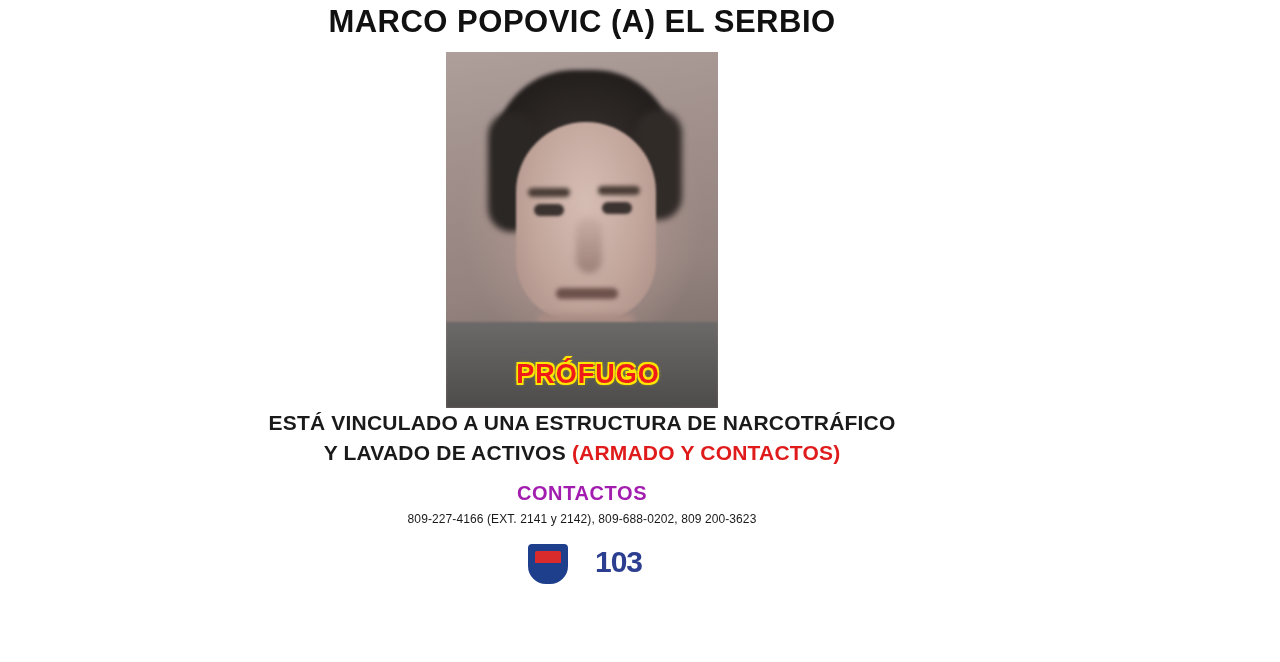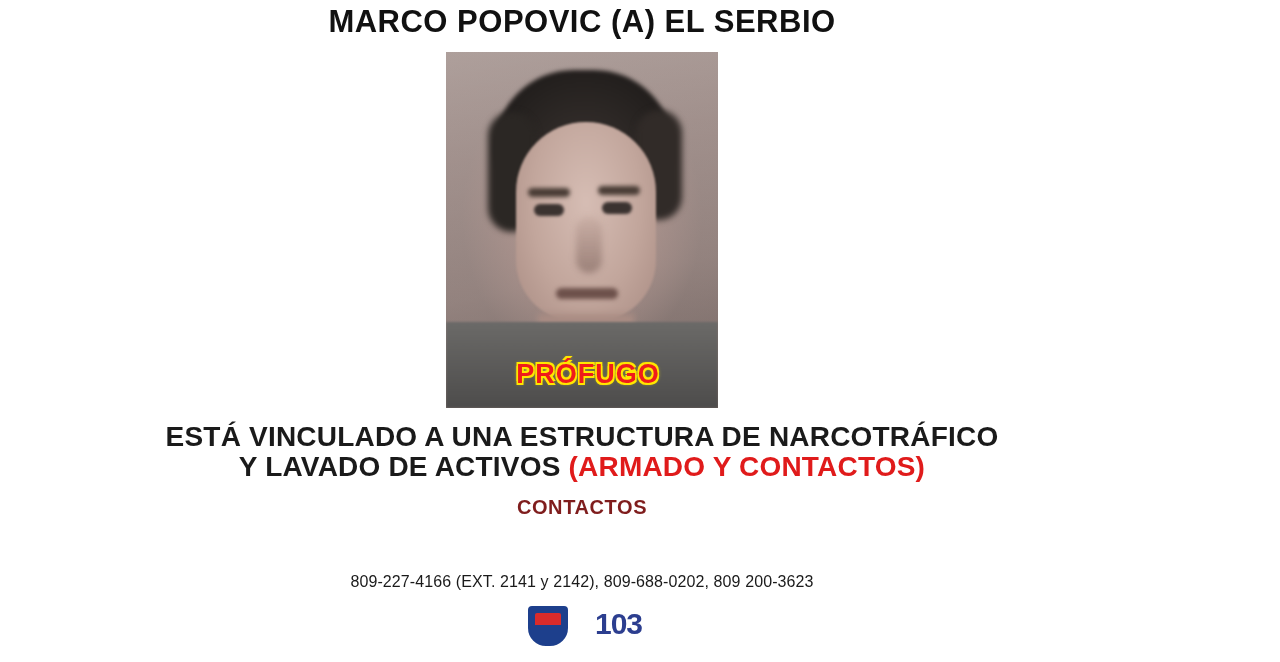--- a/index.html
+++ b/index.html
@@ -171,46 +171,44 @@
     text-shadow:
       -1.6px -1.6px 0 #ffe600,
        1.6px -1.6px 0 #ffe600,
       -1.6px  1.6px 0 #ffe600,
        1.6px  1.6px 0 #ffe600,
        0 0 4px #ffe600;
     font-family: "Liberation Sans", sans-serif;
   }
 
   .desc {
-    margin-top: 14px;
-    text-align: center;
-    font-size: 28px;
+    text-align: center;
+    font-size: 21px;
     font-weight: bold;
     color: #1a1a1a;
     line-height: 30px;
     letter-spacing: 0.2px;
   }
   .desc .warn {
     color: #e01b1b;
   }
 
   .contactos-title {
     margin-top: 14px;
     font-size: 20px;
     font-weight: bold;
-    color: #7f1d1d;
+    color: #a21caf;
     letter-spacing: 0.6px;
   }
   .contact-line {
-    font-size: 16px;
+    font-size: 12px;
     color: #1a1a1a;
     line-height: 29px;
     letter-spacing: 0.1px;
     text-align: center;
-    margin-top: 48px;
   }
 
   .footer {
     margin-top: 8px;
     display: flex;
     align-items: center;
     justify-content: center;
     gap: 25px;
     height: 40px;
   }

